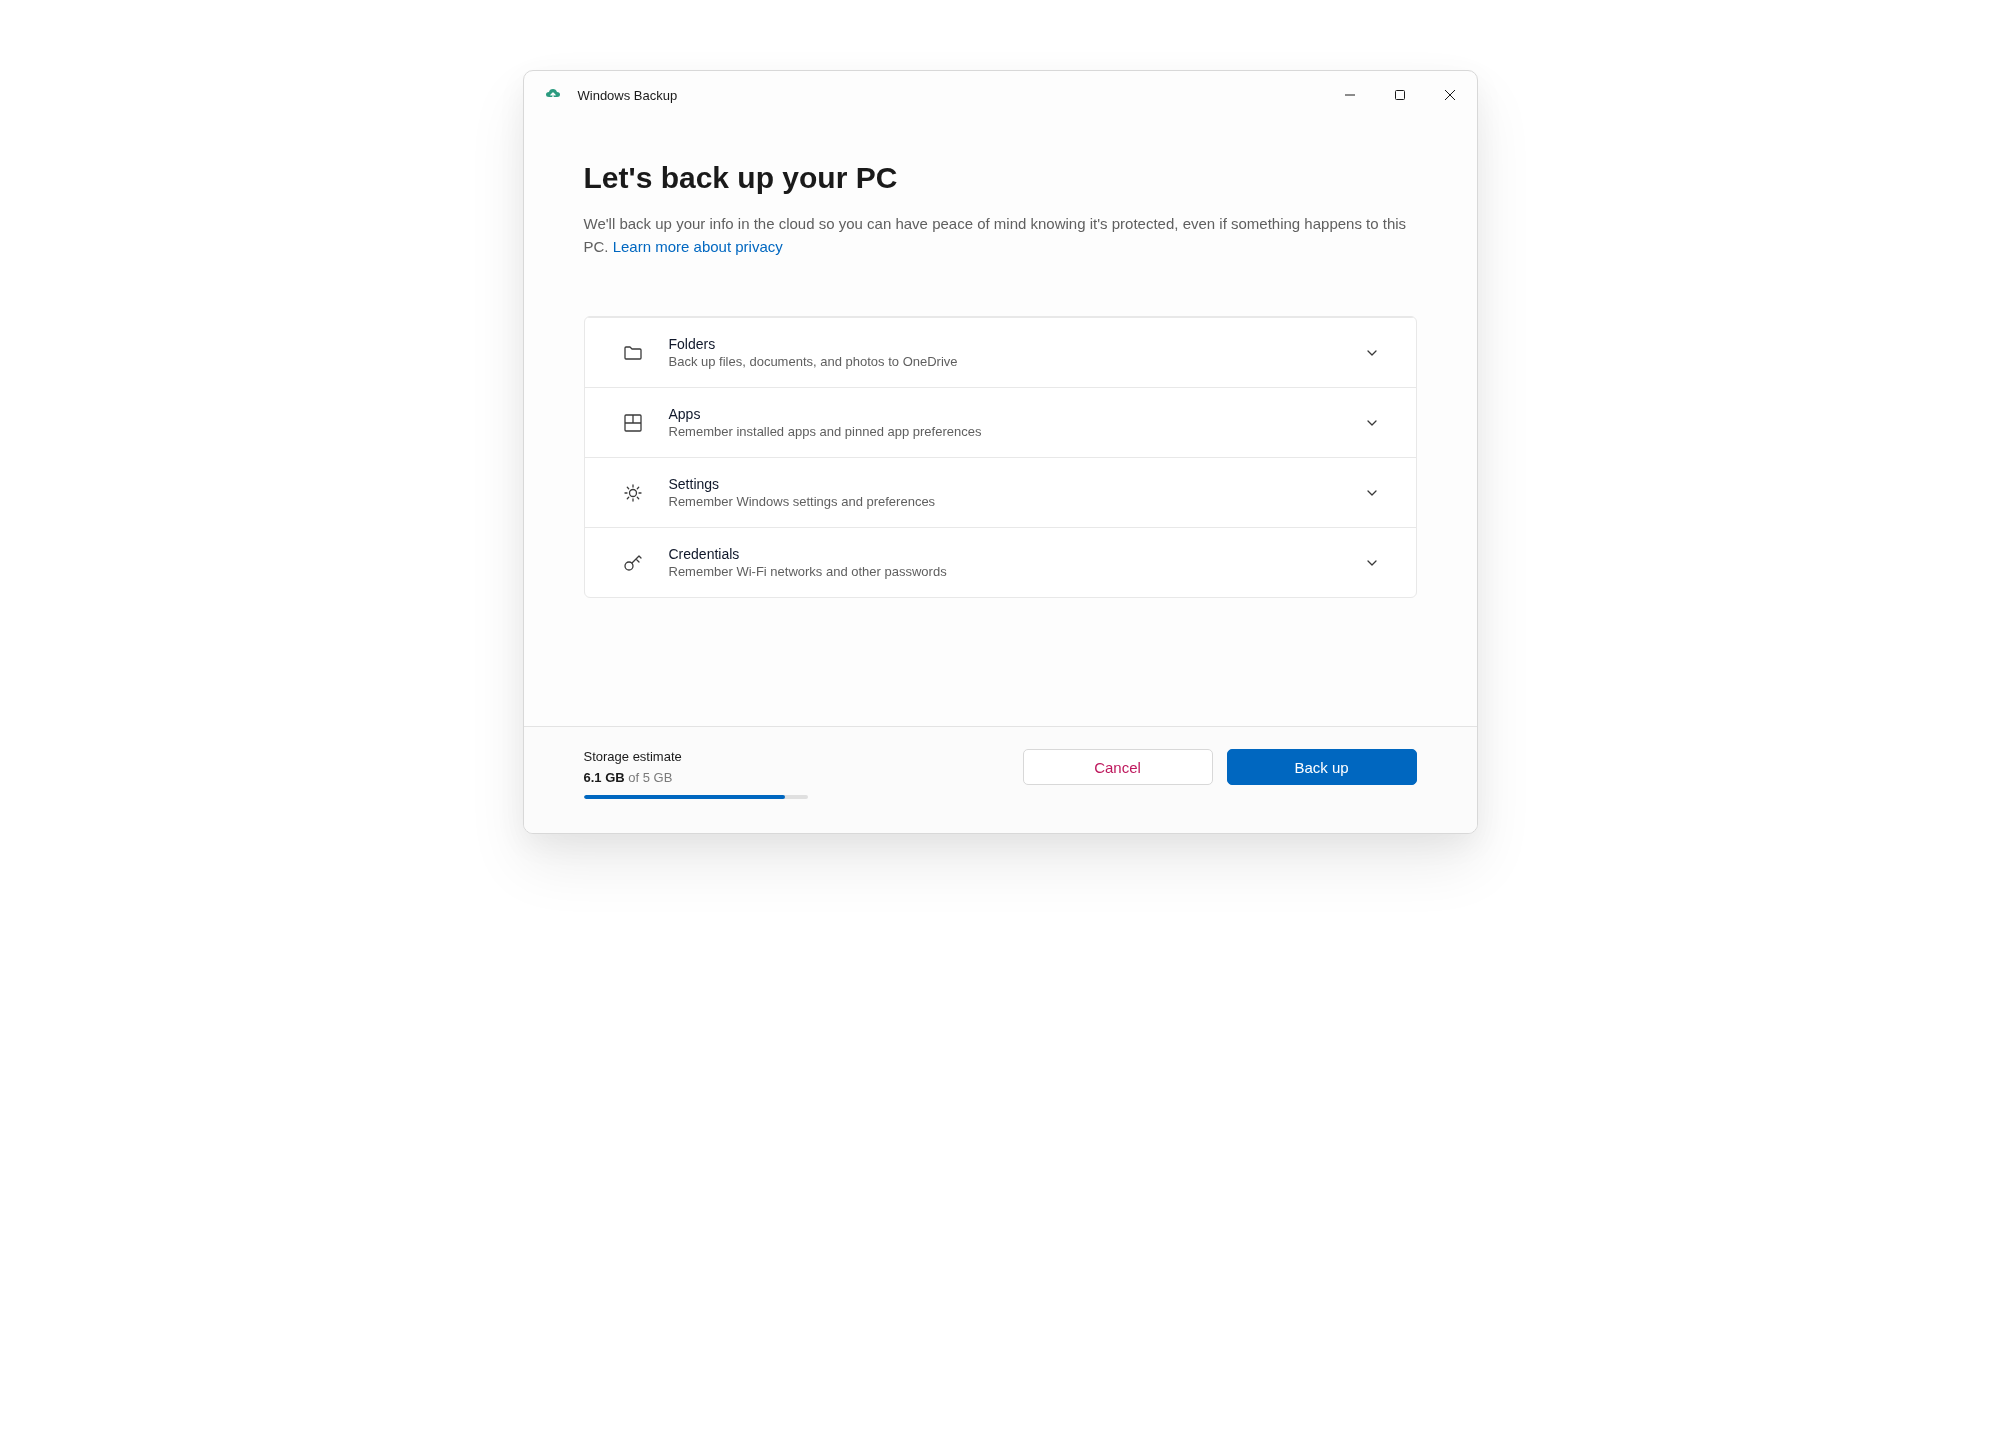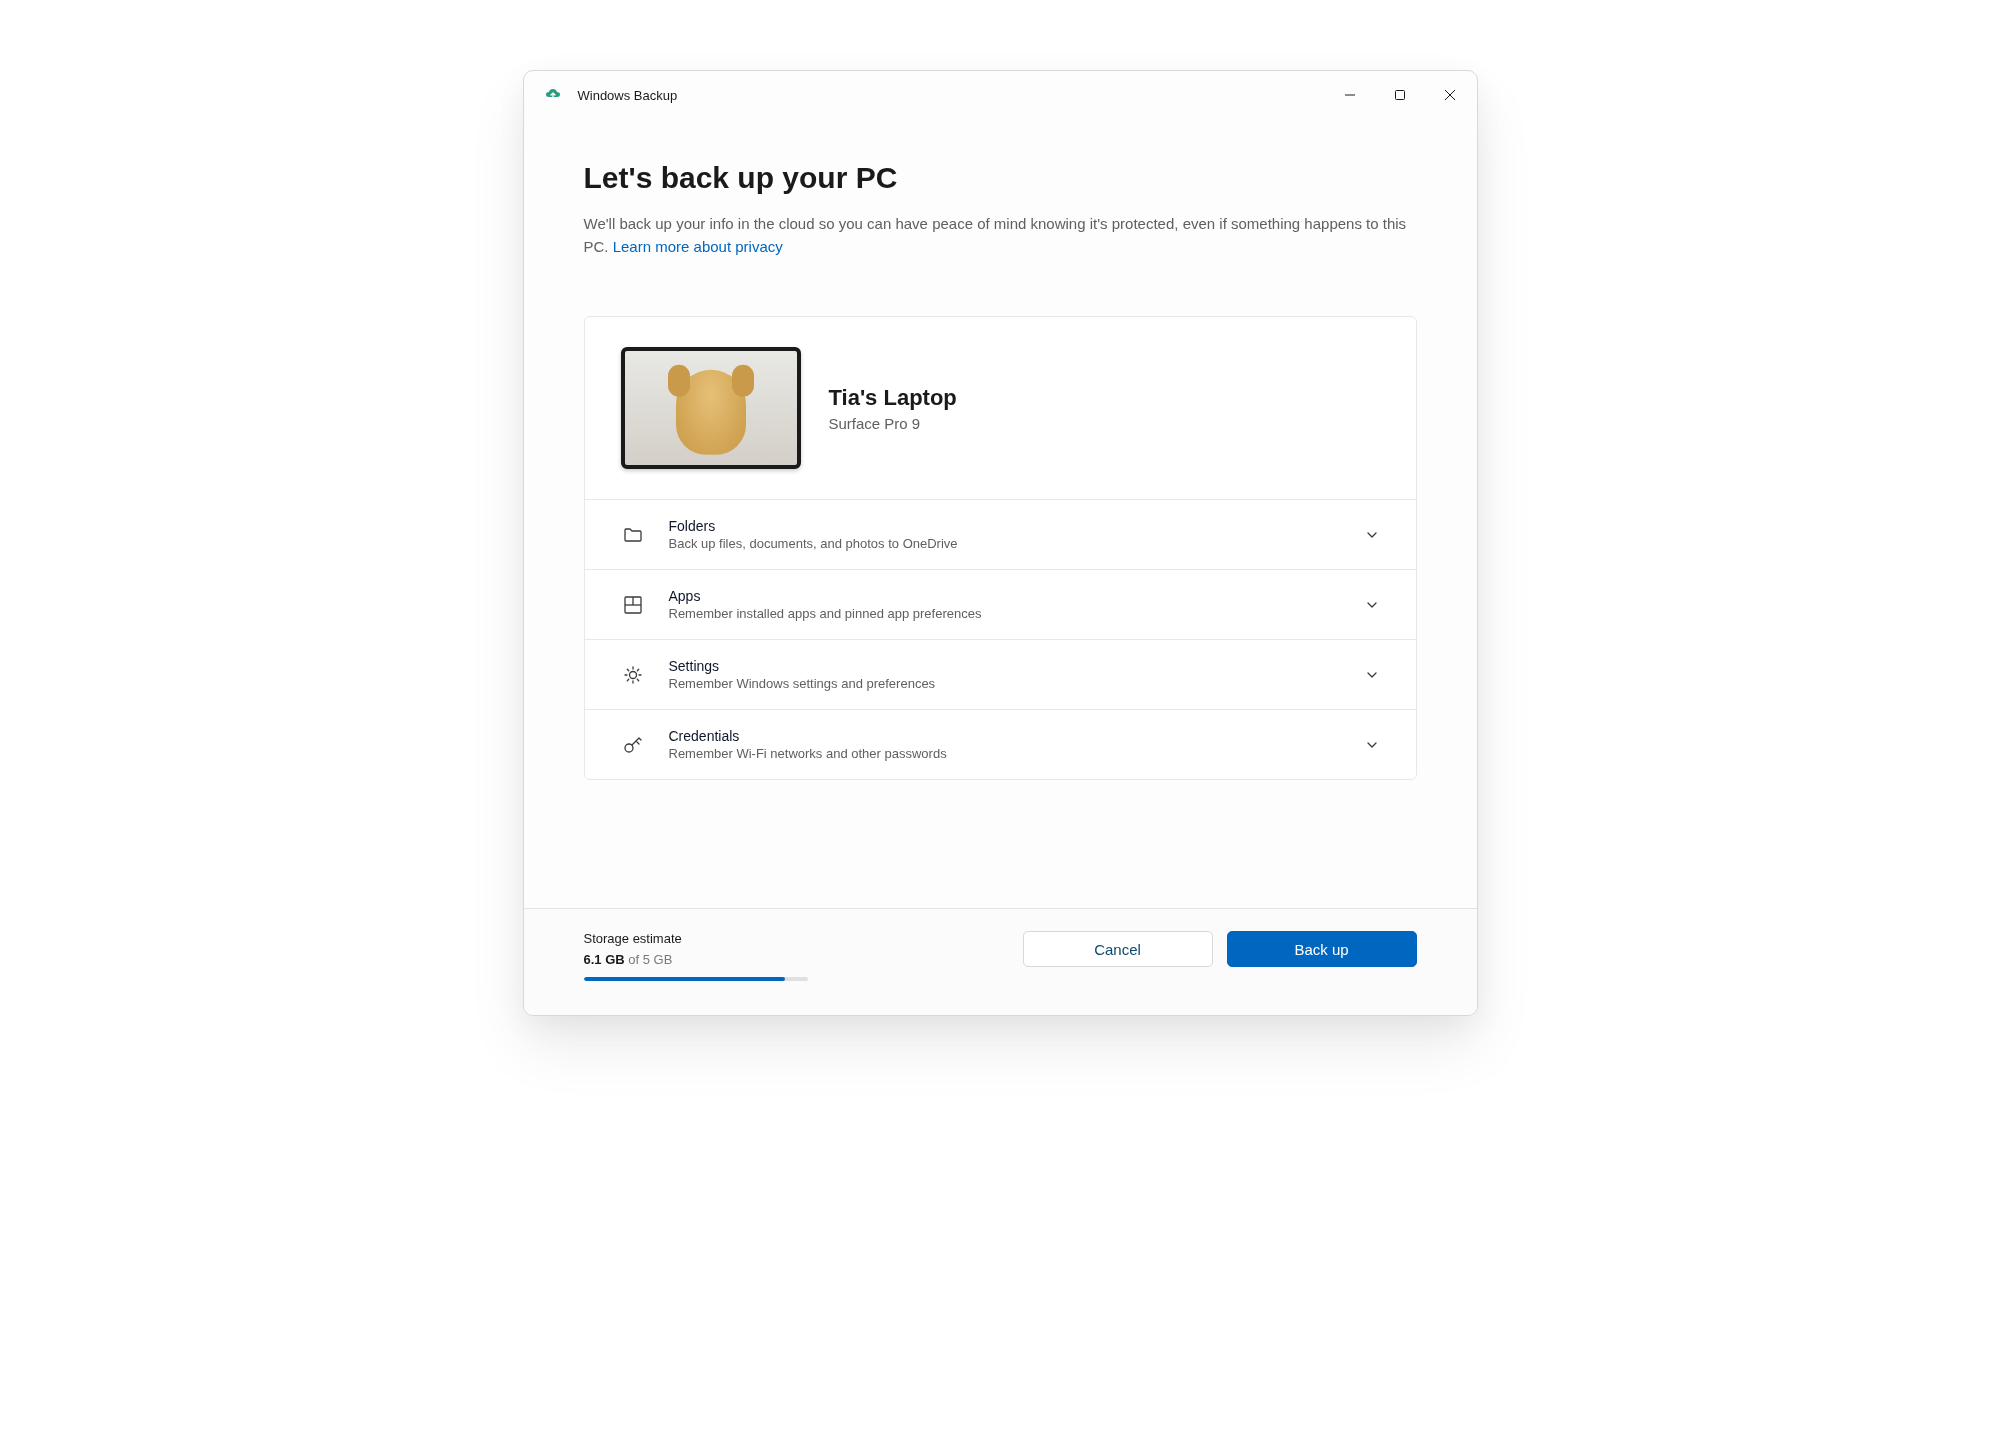--- a/index.html
+++ b/index.html
@@ -276,21 +276,21 @@
       font-family: inherit;
       cursor: pointer;
       display: flex;
       align-items: center;
       justify-content: center;
     }
     
     .btn-secondary {
       background: #ffffff;
       border: 1px solid #d8d8d8;
-      color: #0c4a6e;
+      color: #be185d;
     }
     
     .btn-primary {
       background: #0067c0;
       border: 1px solid #0067c0;
       color: #ffffff;
     }
   </style>
 </head>
 <body>
@@ -329,29 +329,20 @@
 
   <div class="content">
     <h1 class="heading">Let's back up your PC</h1>
     <p class="subtext">
       <span>We'll back up your info in the cloud so you can have peace of mind knowing it's protected, even if something happens to this PC.</span>
       <span>  </span>
       <a href="#" class="privacy-link">Learn more about privacy</a>
     </p>
 
     <div class="device-card">
-      <div class="device-header">
-        <div class="device-image">
-          <div class="dog"></div>
-        </div>
-        <div class="device-info">
-          <div class="device-name">Tia's Laptop</div>
-          <div class="device-model">Surface Pro 9</div>
-        </div>
-      </div>
 
       <div class="expand-row">
         <div class="expand-icon">
           <svg width="22" height="22" viewBox="0 0 22 22">
             <path d="M 3 6 Q 3 5 4 5 L 8 5 L 10 7 L 18 7 Q 19 7 19 8 L 19 16 Q 19 17 18 17 L 4 17 Q 3 17 3 16 Z" stroke="#3a3a3a" stroke-width="1.3" fill="none" stroke-linejoin="round"></path>
           </svg>
         </div>
         <div class="expand-text">
           <div class="expand-title">Folders</div>
           <div class="expand-desc">Back up files, documents, and photos to OneDrive</div>

